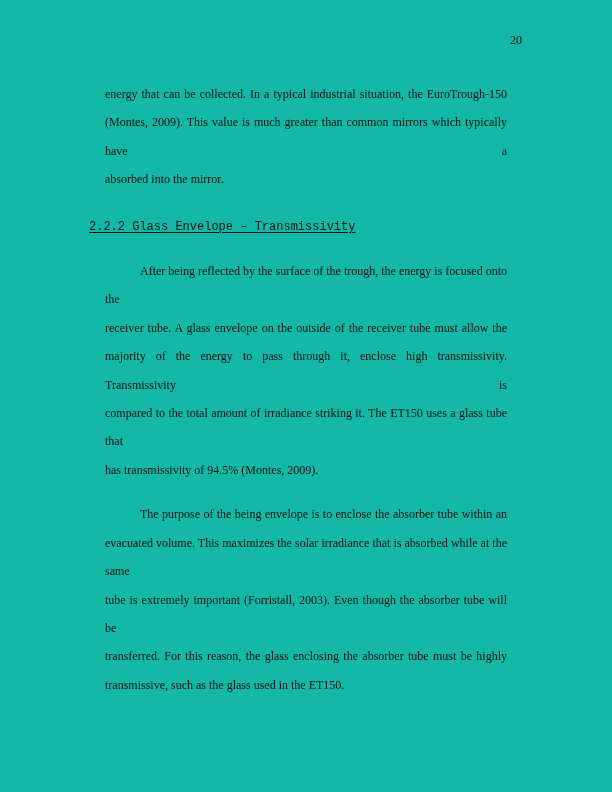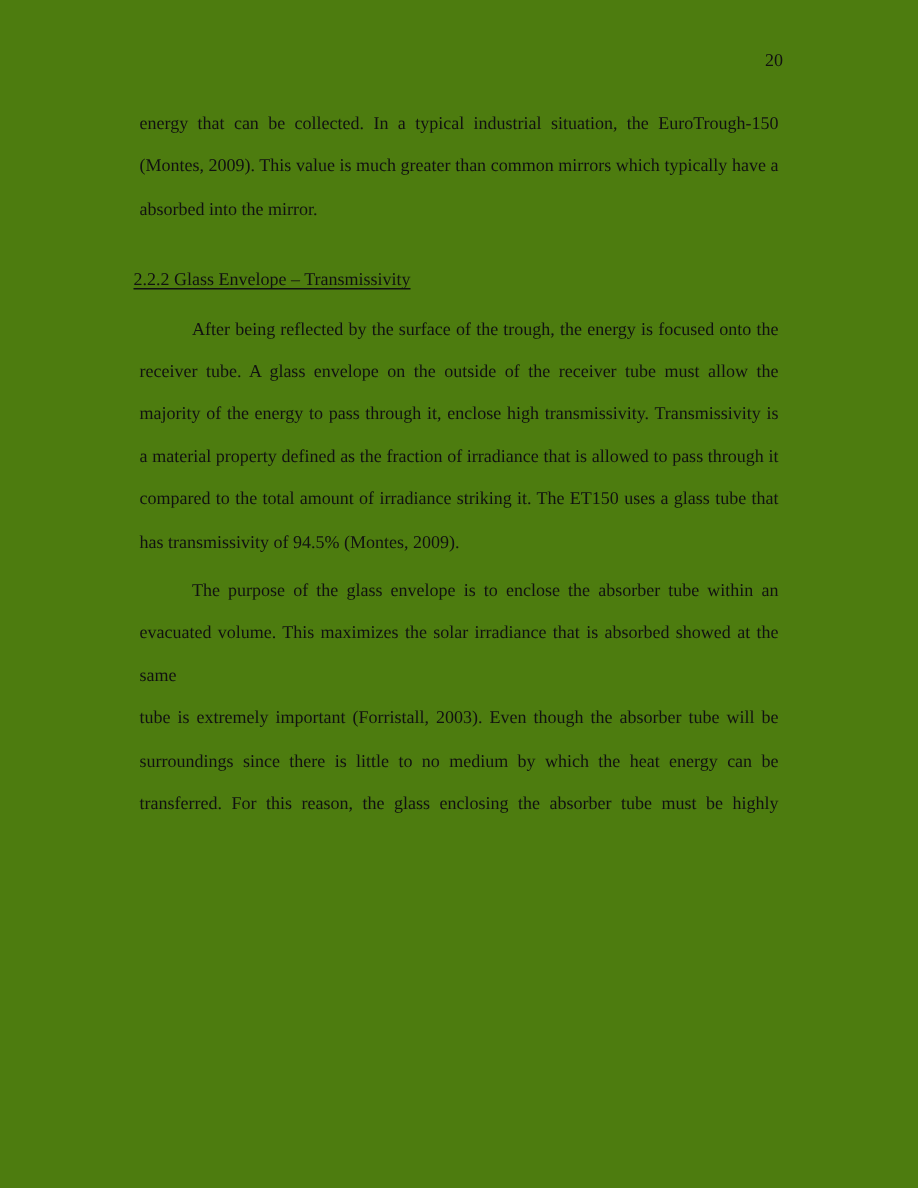--- a/index.html
+++ b/index.html
@@ -11,38 +11,38 @@
     width: 612px;
     height: 792px;
     position: relative;
     overflow: hidden;
     font-family: "Liberation Serif", "DejaVu Serif", serif;
     color: #111111;
   }
   .page {
     position: absolute;
     inset: 0;
-    background: #4d7c0f;
+    background: #14b8a6;
   }
   .page-number {
     position: absolute;
     top: 33px;
     right: 90px;
     font-size: 12px;
     line-height: 14px;
     text-align: right;
   }
   .content {
     position: absolute;
     top: 64px;
     left: 89px;
     width: 434px;
   }
   .paragraph {
-    margin: 4px;
+    margin: 16px;
   }
   .line {
     font-size: 12px;
     line-height: 28.4px;
     text-align: justify;
     text-align-last: justify;
     white-space: normal;
   }
   .line.last {
     text-align-last: left;
@@ -52,20 +52,21 @@
     font-family: Liberation Serif, serif;
   }
   .section-heading {
     margin: 19px 0 3px 0;
     font-size: 12px;
     font-weight: normal;
     line-height: 28.4px;
     text-decoration: underline;
     text-underline-offset: 2px;
     text-align: left;
+    font-family: Liberation Mono, monospace;
   }
 </style>
 </head>
 <body>
 
 <div class="page">
 
   <div class="page-number">20</div>
 
   <div class="content">
@@ -75,27 +76,26 @@
         <div class="line">(Montes, 2009). This value is much greater than common mirrors which typically have a</div>
         <div class="line last">absorbed into the mirror.</div>
       </div>
 
     <h2 class="section-heading">2.2.2 Glass Envelope – Transmissivity</h2>
 
     <div class="paragraph">
         <div class="line first-indent">After being reflected by the surface of the trough, the energy is focused onto the</div>
         <div class="line">receiver tube. A glass envelope on the outside of the receiver tube must allow the</div>
         <div class="line">majority of the energy to pass through it, enclose high transmissivity. Transmissivity is</div>
-        <div class="line">a material property defined as the fraction of irradiance that is allowed to pass through it</div>
         <div class="line">compared to the total amount of irradiance striking it. The ET150 uses a glass tube that</div>
         <div class="line last">has transmissivity of 94.5% (Montes, 2009).</div>
       </div>
 
     <div class="paragraph">
-        <div class="line first-indent">The purpose of the glass envelope is to enclose the absorber tube within an</div>
-        <div class="line">evacuated volume. This maximizes the solar irradiance that is absorbed showed at the same</div>
+        <div class="line first-indent">The purpose of the being envelope is to enclose the absorber tube within an</div>
+        <div class="line">evacuated volume. This maximizes the solar irradiance that is absorbed while at the same</div>
         <div class="line">tube is extremely important (Forristall, 2003). Even though the absorber tube will be</div>
-        <div class="line">surroundings since there is little to no medium by which the heat energy can be</div>
         <div class="line">transferred. For this reason, the glass enclosing the absorber tube must be highly</div>
+        <div class="line last">transmissive, such as the glass used in the ET150.</div>
       </div>
 
   </div>
 </div>
 
 </body></html>

